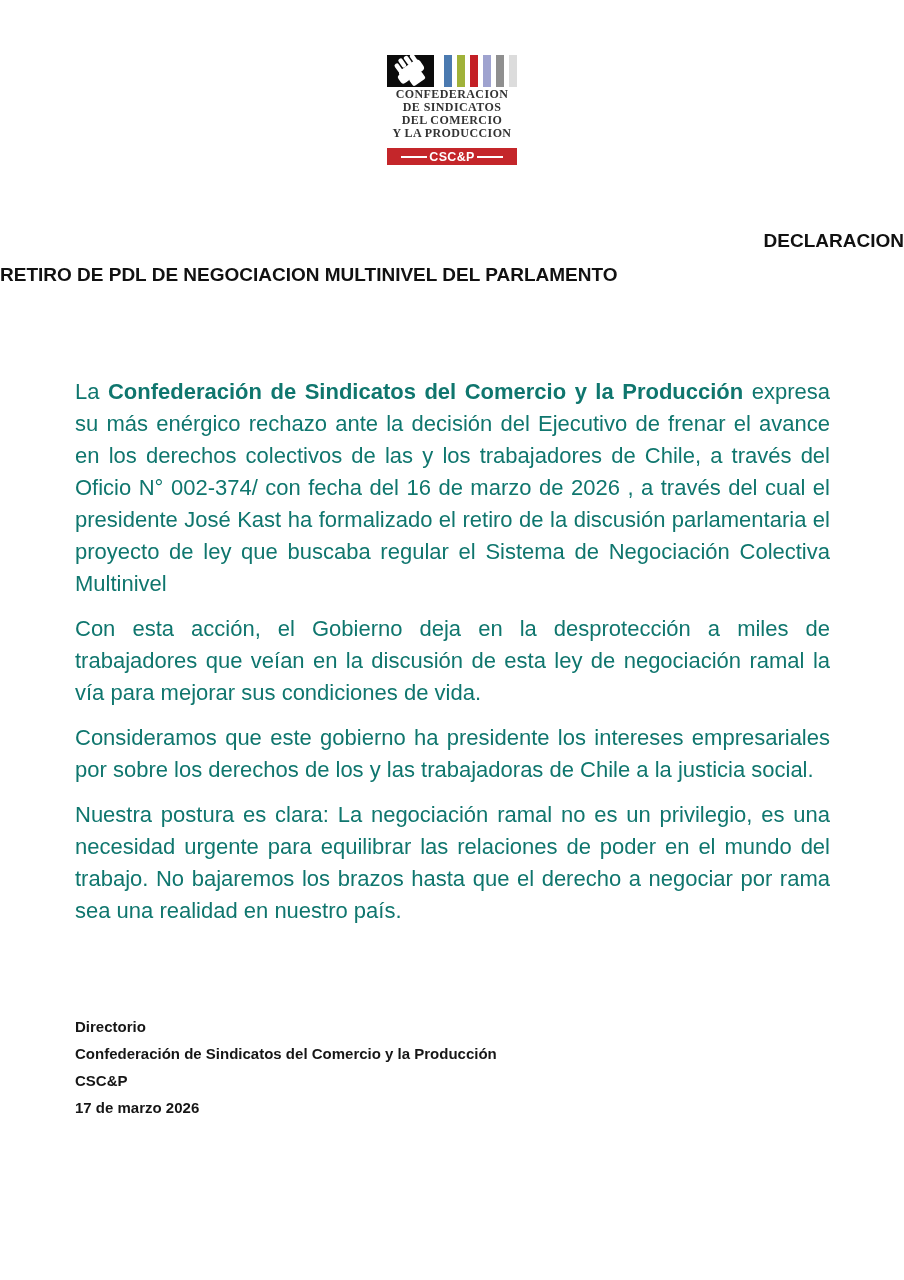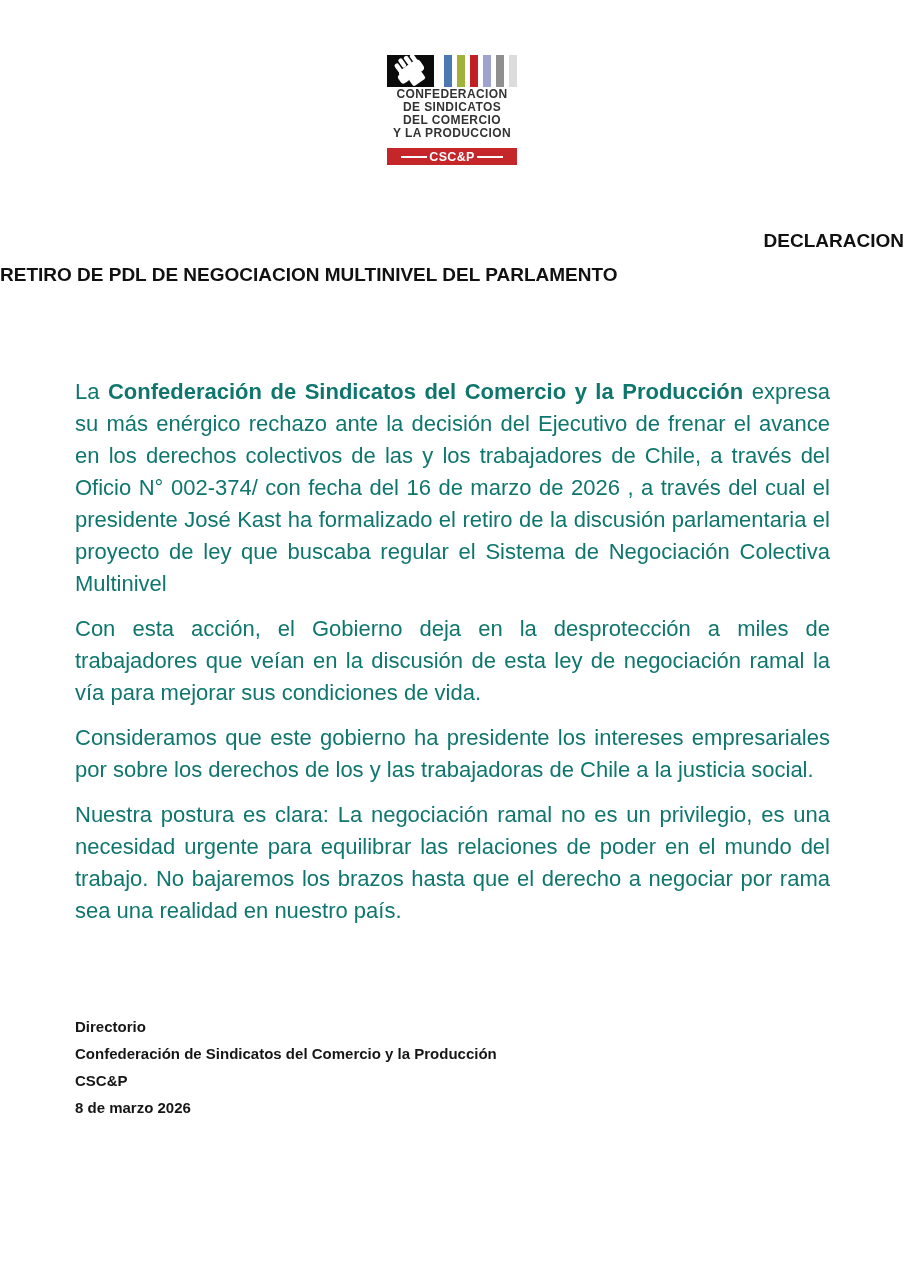--- a/index.html
+++ b/index.html
@@ -16,21 +16,21 @@
   
   .logo { width:130px; margin:55px auto 0; }
   .logo-top { display:flex; height:32px; }
   .fist-box { width:47px; height:32px; background:#0b0b0b; flex:0 0 auto;
               display:flex; align-items:center; justify-content:center; }
   .fist-box svg { display:block; }
   .bars { flex:1; display:flex; justify-content:flex-end; gap:5px; padding-left:3px; }
   .bar { width:8px; height:32px; }
   .logo-name { margin-top:1px; text-align:center; font-weight:bold;
                font-size:12px; line-height:12px; letter-spacing:0.4px;
-               color:#333333; white-space:nowrap; }
+               color:#333333; white-space:nowrap;font-family:Liberation Serif, serif; }
   .banner { margin-top:9px; height:17px; display:flex; align-items:center;
             justify-content:center; gap:2px; color:#ffffff; font-weight:bold;
             font-size:12.5px; letter-spacing:0.3px; }
   .banner .dash { height:2px; width:26px; background:#ffffff; flex:0 0 auto; }
   
   .title { margin-top:64px; text-align:right; font-size:19px; line-height:23px;
            font-weight:bold; color:#111111; }
   .subtitle { margin-top:11px; text-align:left; font-size:19px; line-height:23px;
               font-weight:bold; color:#111111; }
   
@@ -89,16 +89,16 @@
     <p><span>La </span><b>Confederación de Sindicatos del Comercio y la Producción</b><span> expresa su más enérgico rechazo ante la decisión del Ejecutivo de frenar el avance en los derechos colectivos de las y los trabajadores de Chile, a través del Oficio N° 002-374/ con fecha del 16 de marzo de 2026 , a través del cual el presidente José Kast ha formalizado el retiro de la discusión parlamentaria el proyecto de ley que buscaba regular el Sistema de Negociación Colectiva Multinivel</span></p>
     <p>Con esta acción, el Gobierno deja en la desprotección a miles de trabajadores que veían en la discusión de esta ley de negociación ramal la vía para mejorar sus condiciones de vida.</p>
     <p>Consideramos que este gobierno ha presidente los intereses empresariales por sobre los derechos de los y las trabajadoras de Chile a la justicia social.</p>
     <p>Nuestra postura es clara: La negociación ramal no es un privilegio, es una necesidad urgente para equilibrar las relaciones de poder en el mundo del trabajo. No bajaremos los brazos hasta que el derecho a negociar por rama sea una realidad en nuestro país.</p>
   </main>
 
   <footer class="signature">
     <div>Directorio</div>
     <div>Confederación de Sindicatos del Comercio y la Producción</div>
     <div>CSC&amp;P</div>
-    <div>8 de marzo 2026</div>
+    <div>17 de marzo 2026</div>
   </footer>
 
 </div>
 
 </body></html>

